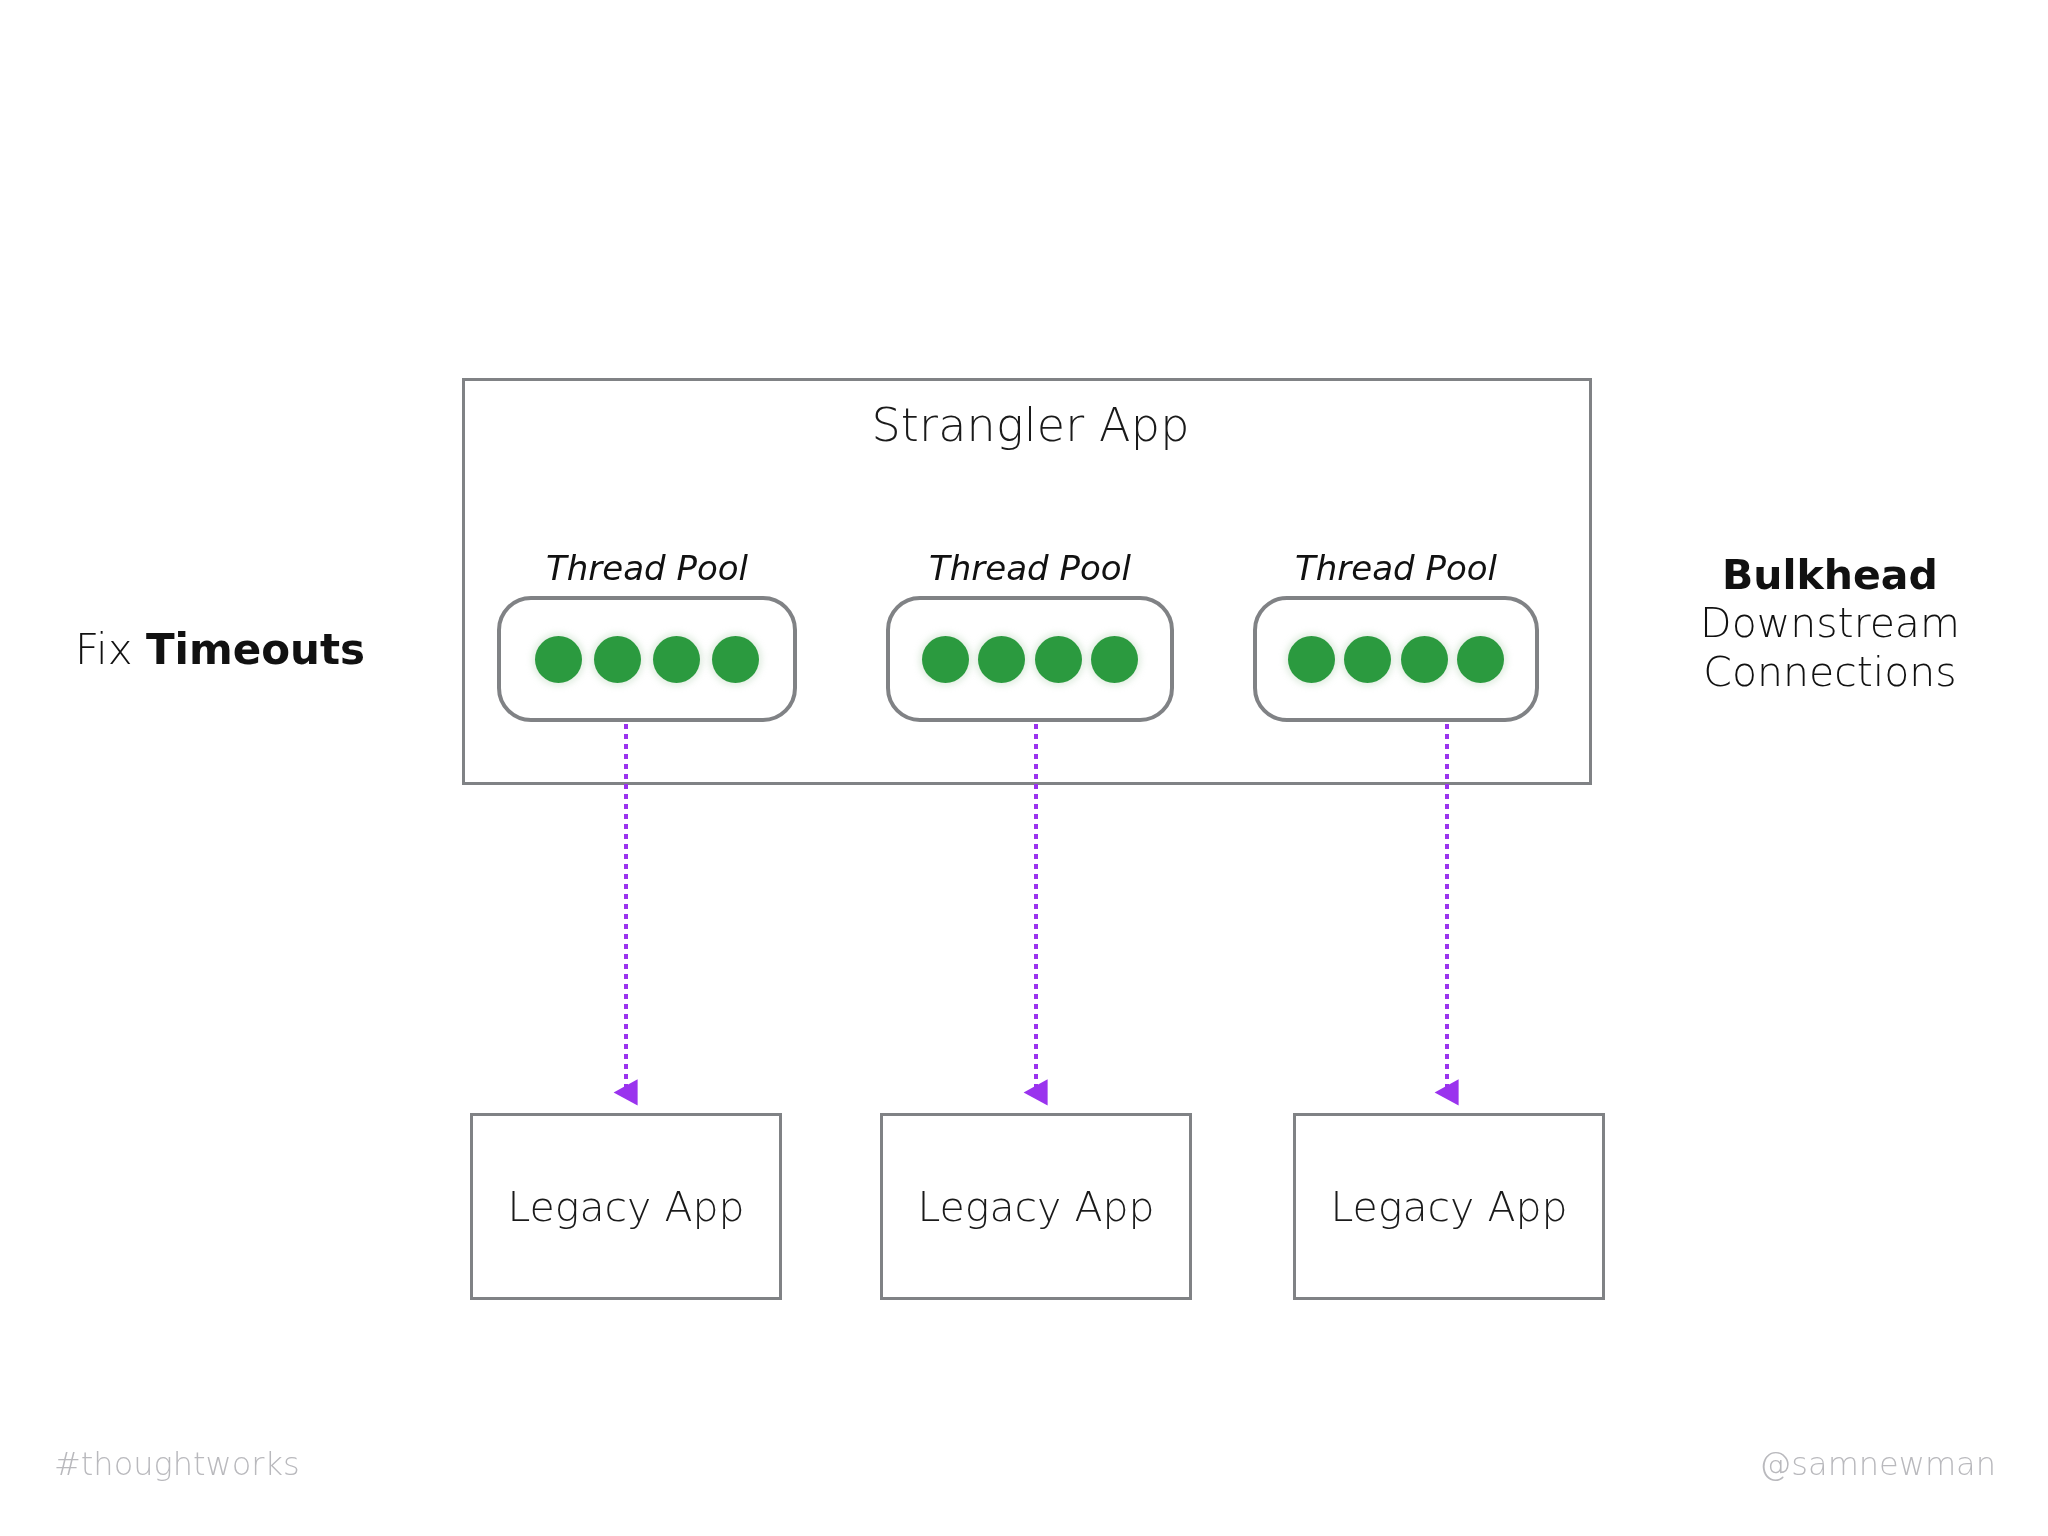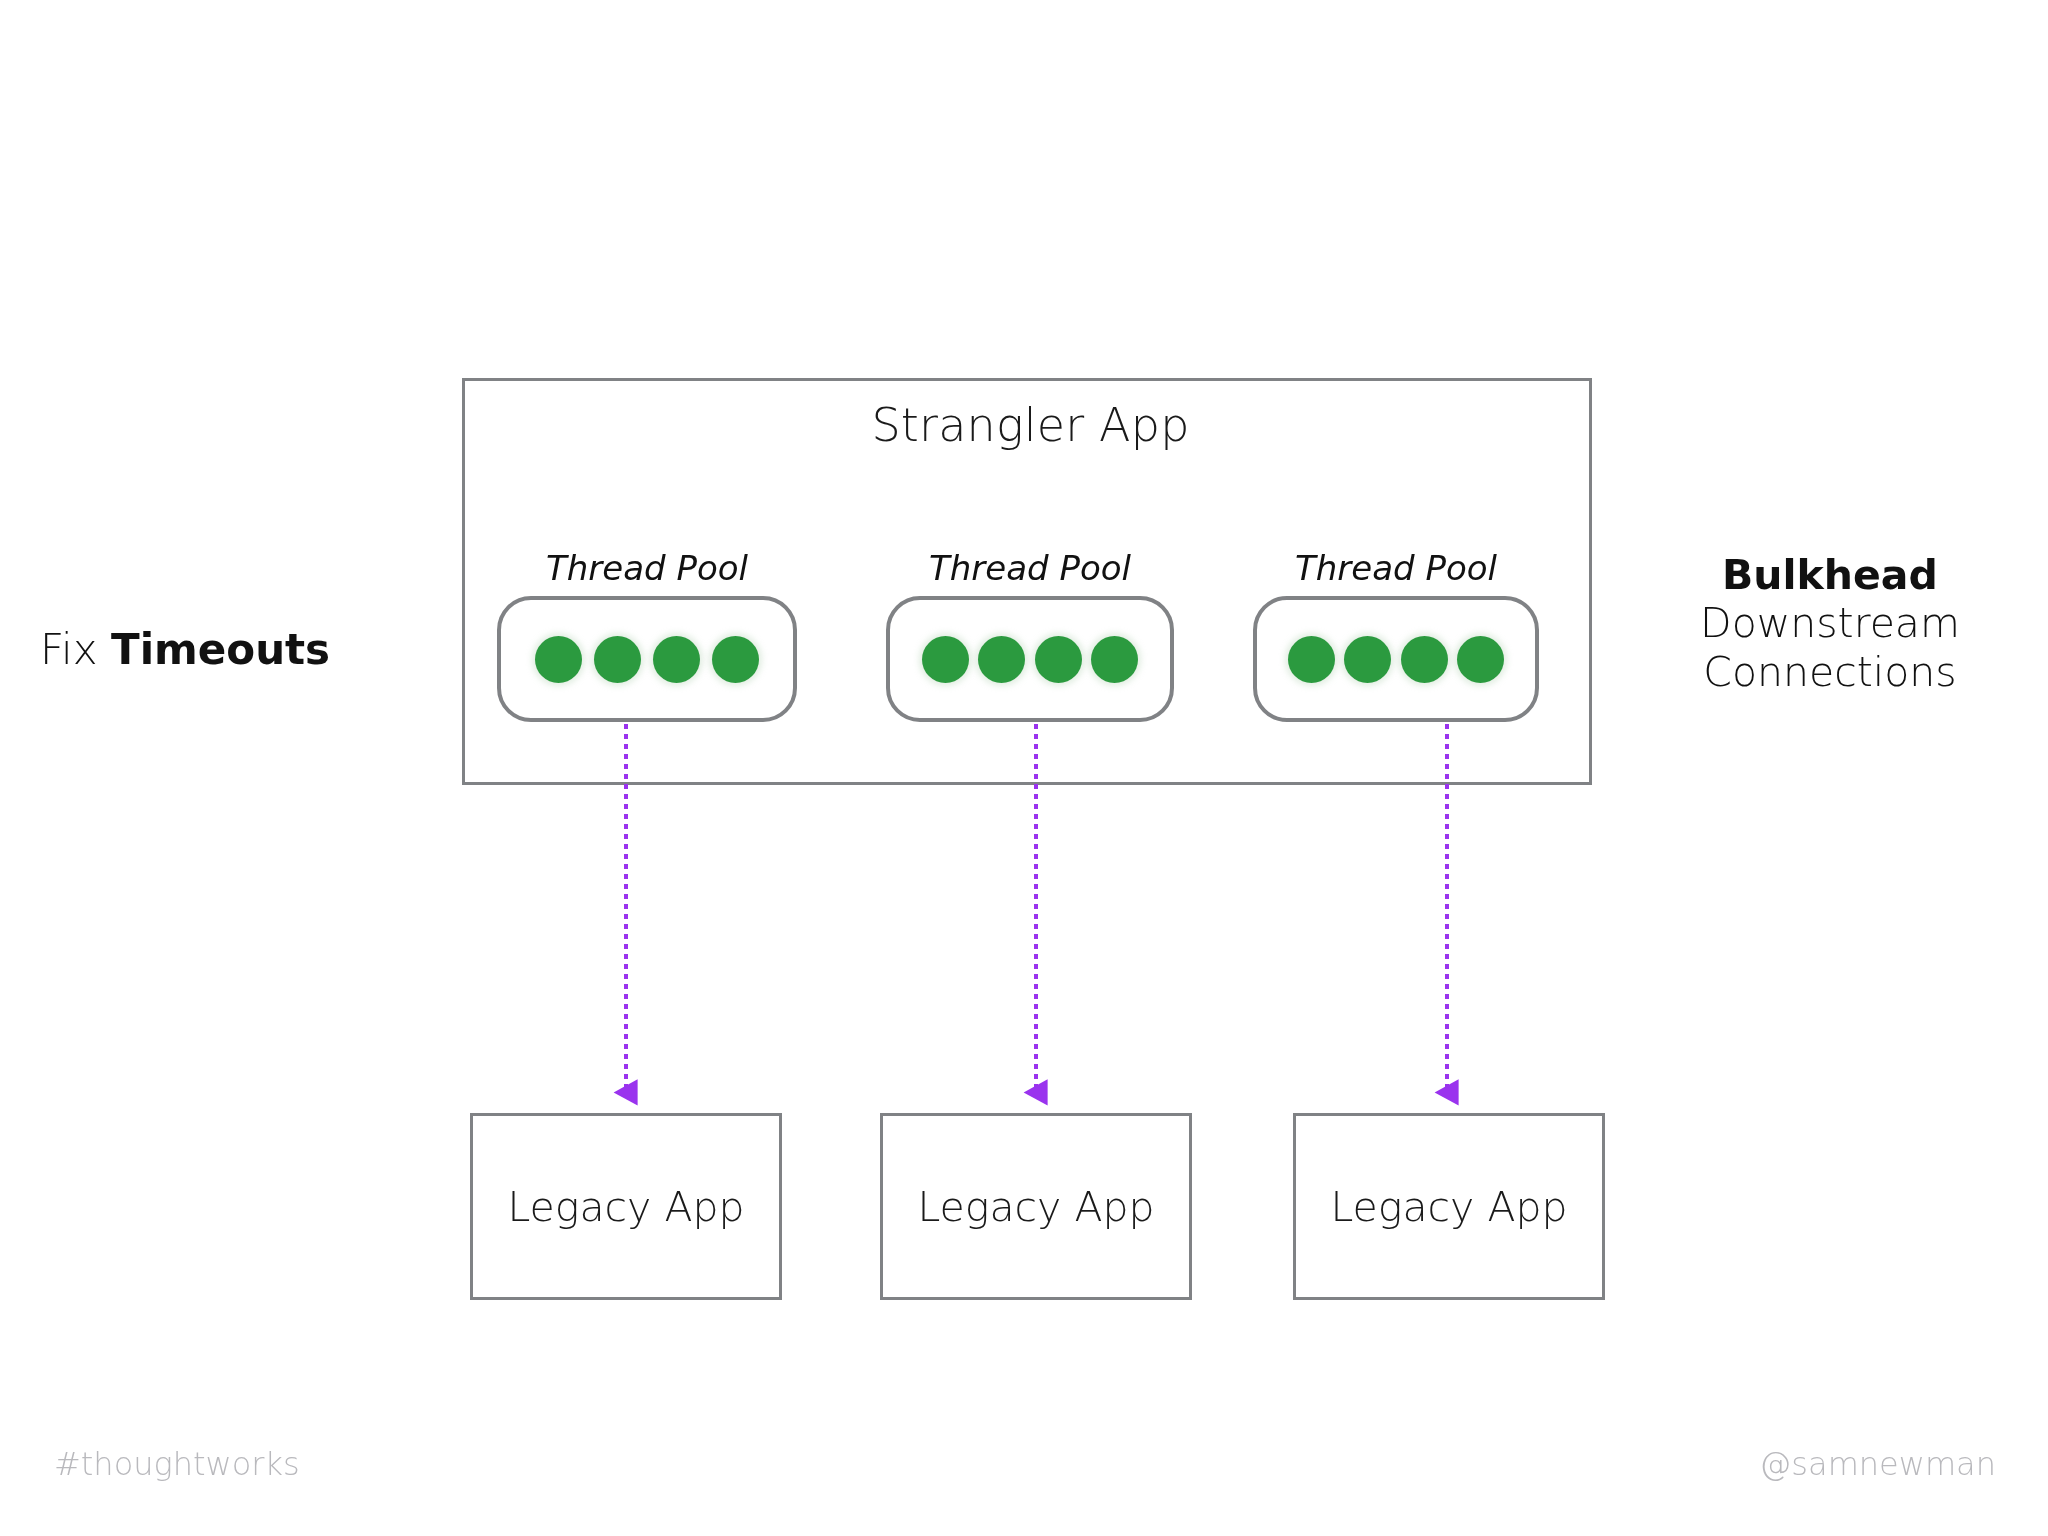--- a/index.html
+++ b/index.html
@@ -118,21 +118,21 @@
   .legacy-1 { left: 470px; }
   .legacy-2 { left: 880px; }
   .legacy-3 { left: 1293px; }
 
   
   .note-left {
     position: absolute;
     left: 40px;
     top: 625px;
     width: 360px;
-    text-align: left;
+    text-align: center;
     font-size: 42px;
     font-weight: 300;
     color: #111111;
     white-space: nowrap;
   }
   .note-left b { font-weight: 700; }
 
   .note-right {
     position: absolute;
     left: 1660px;

